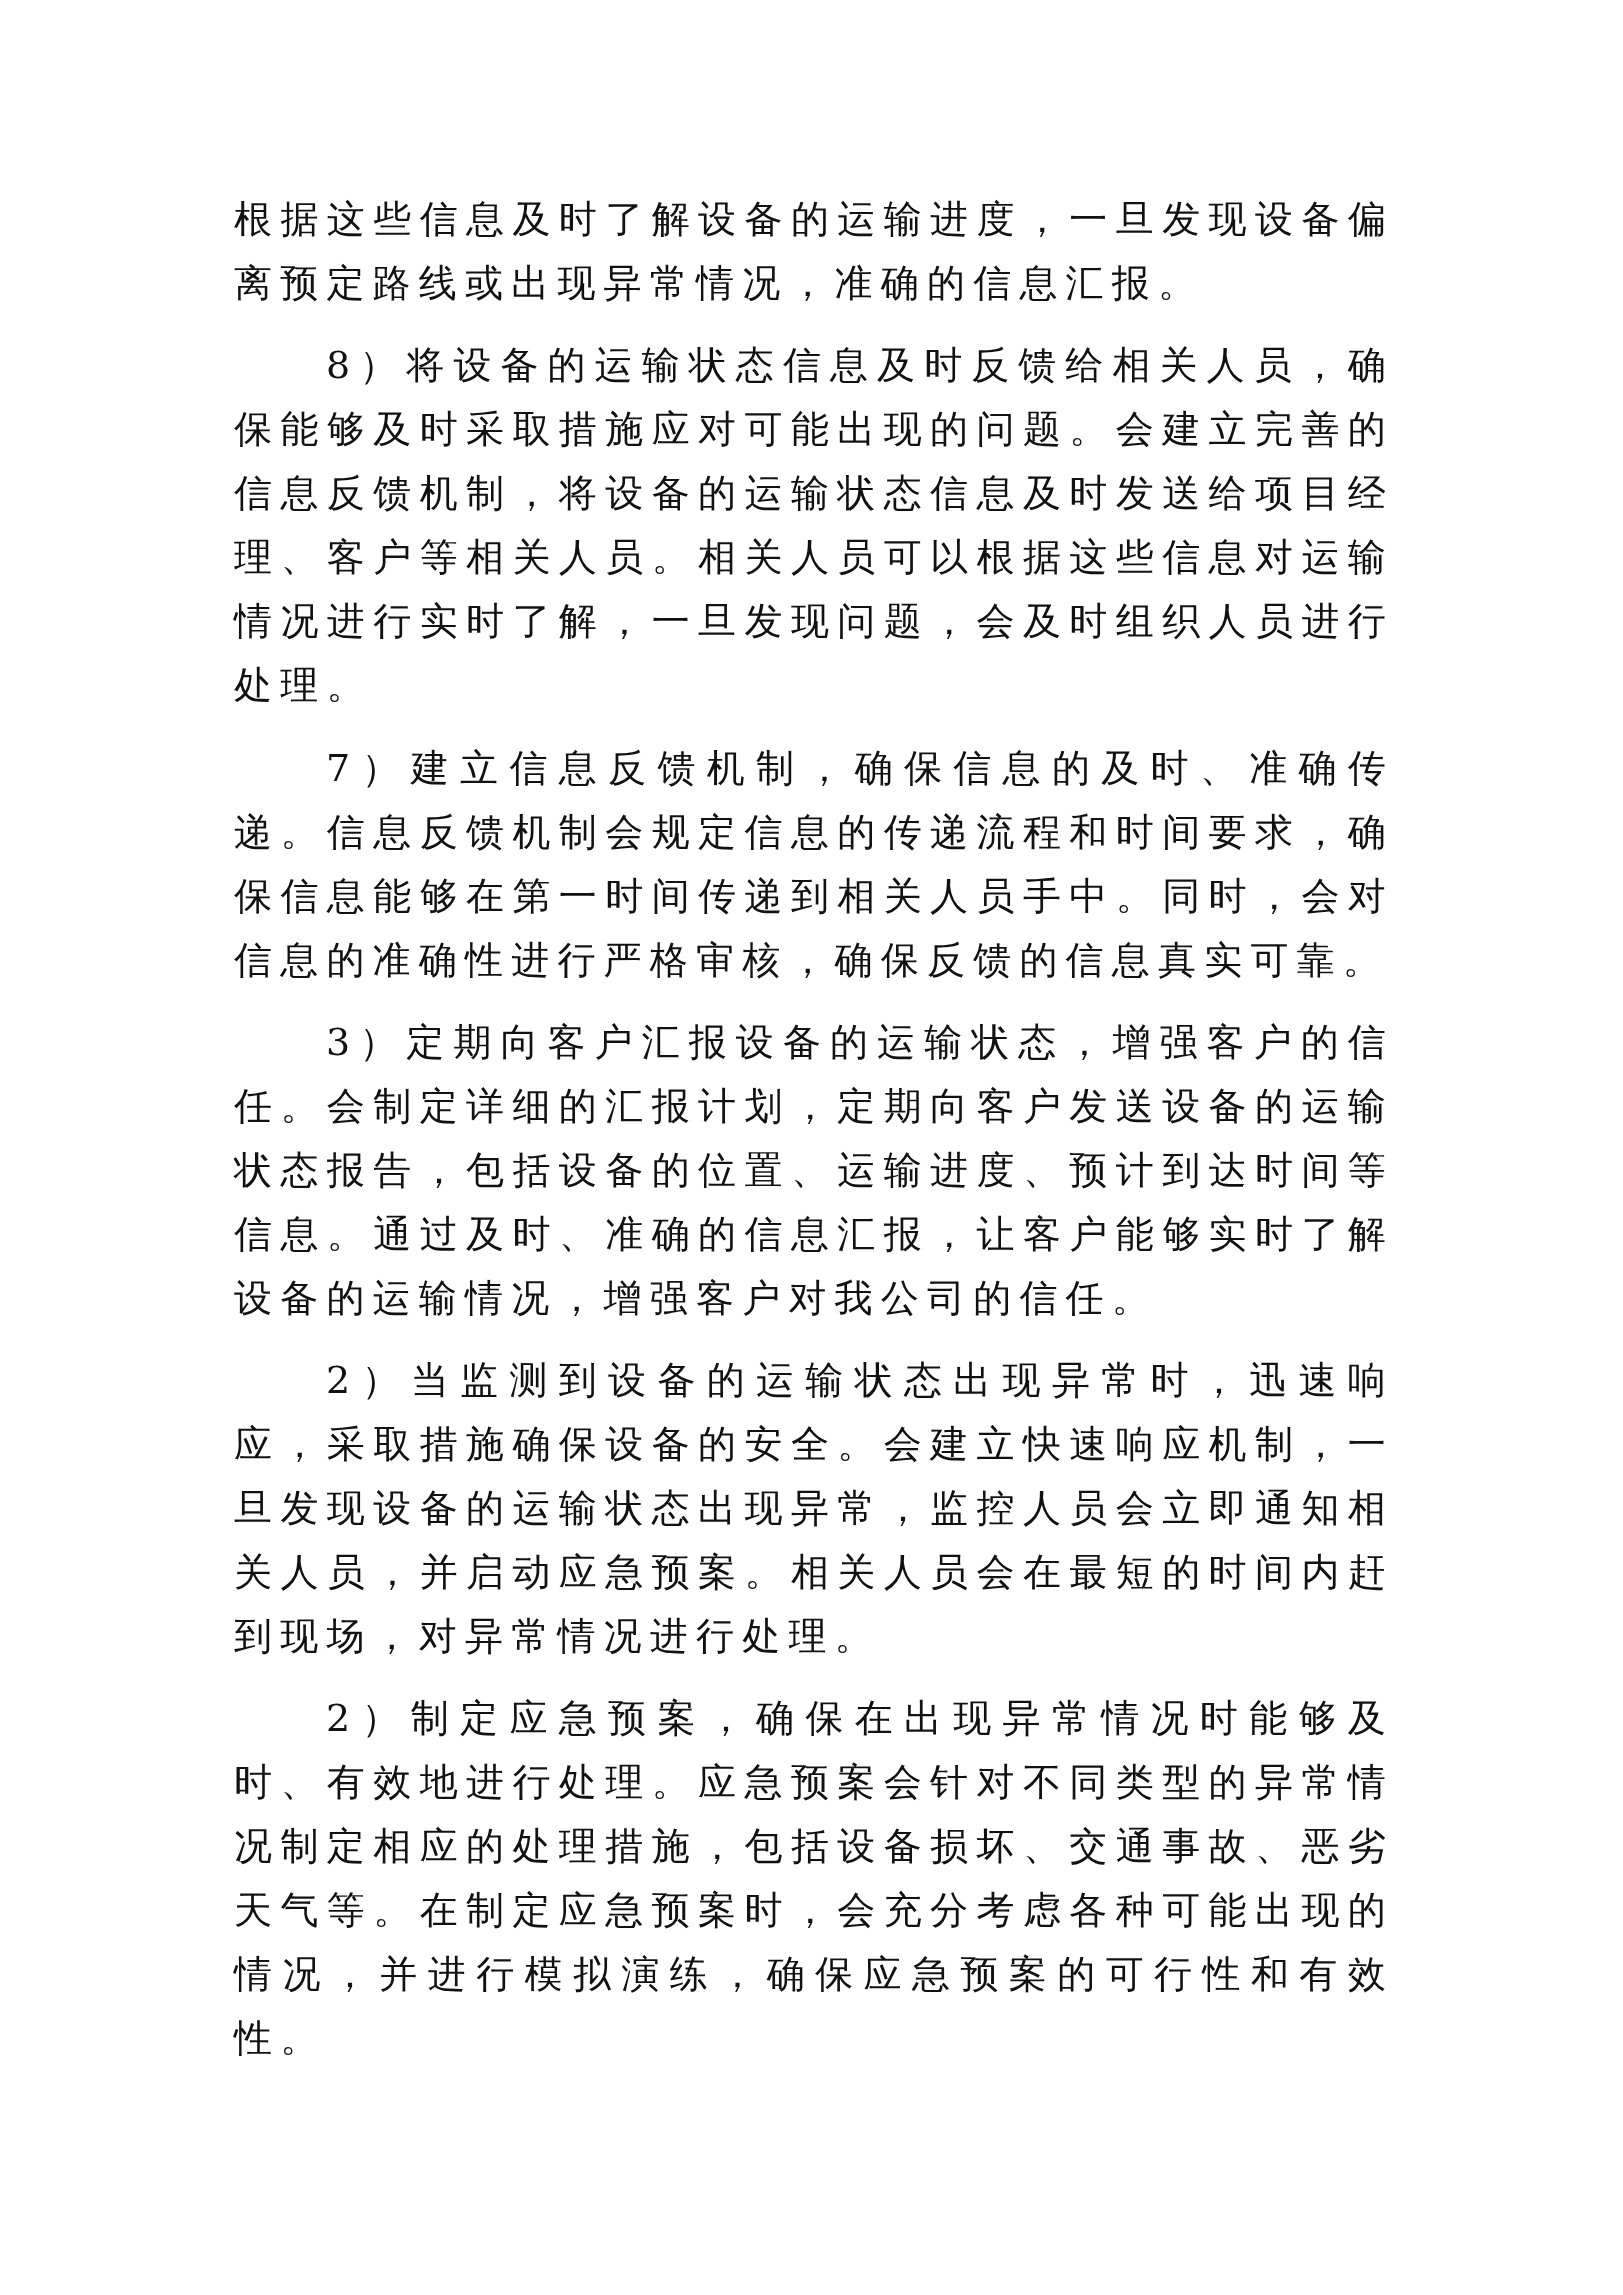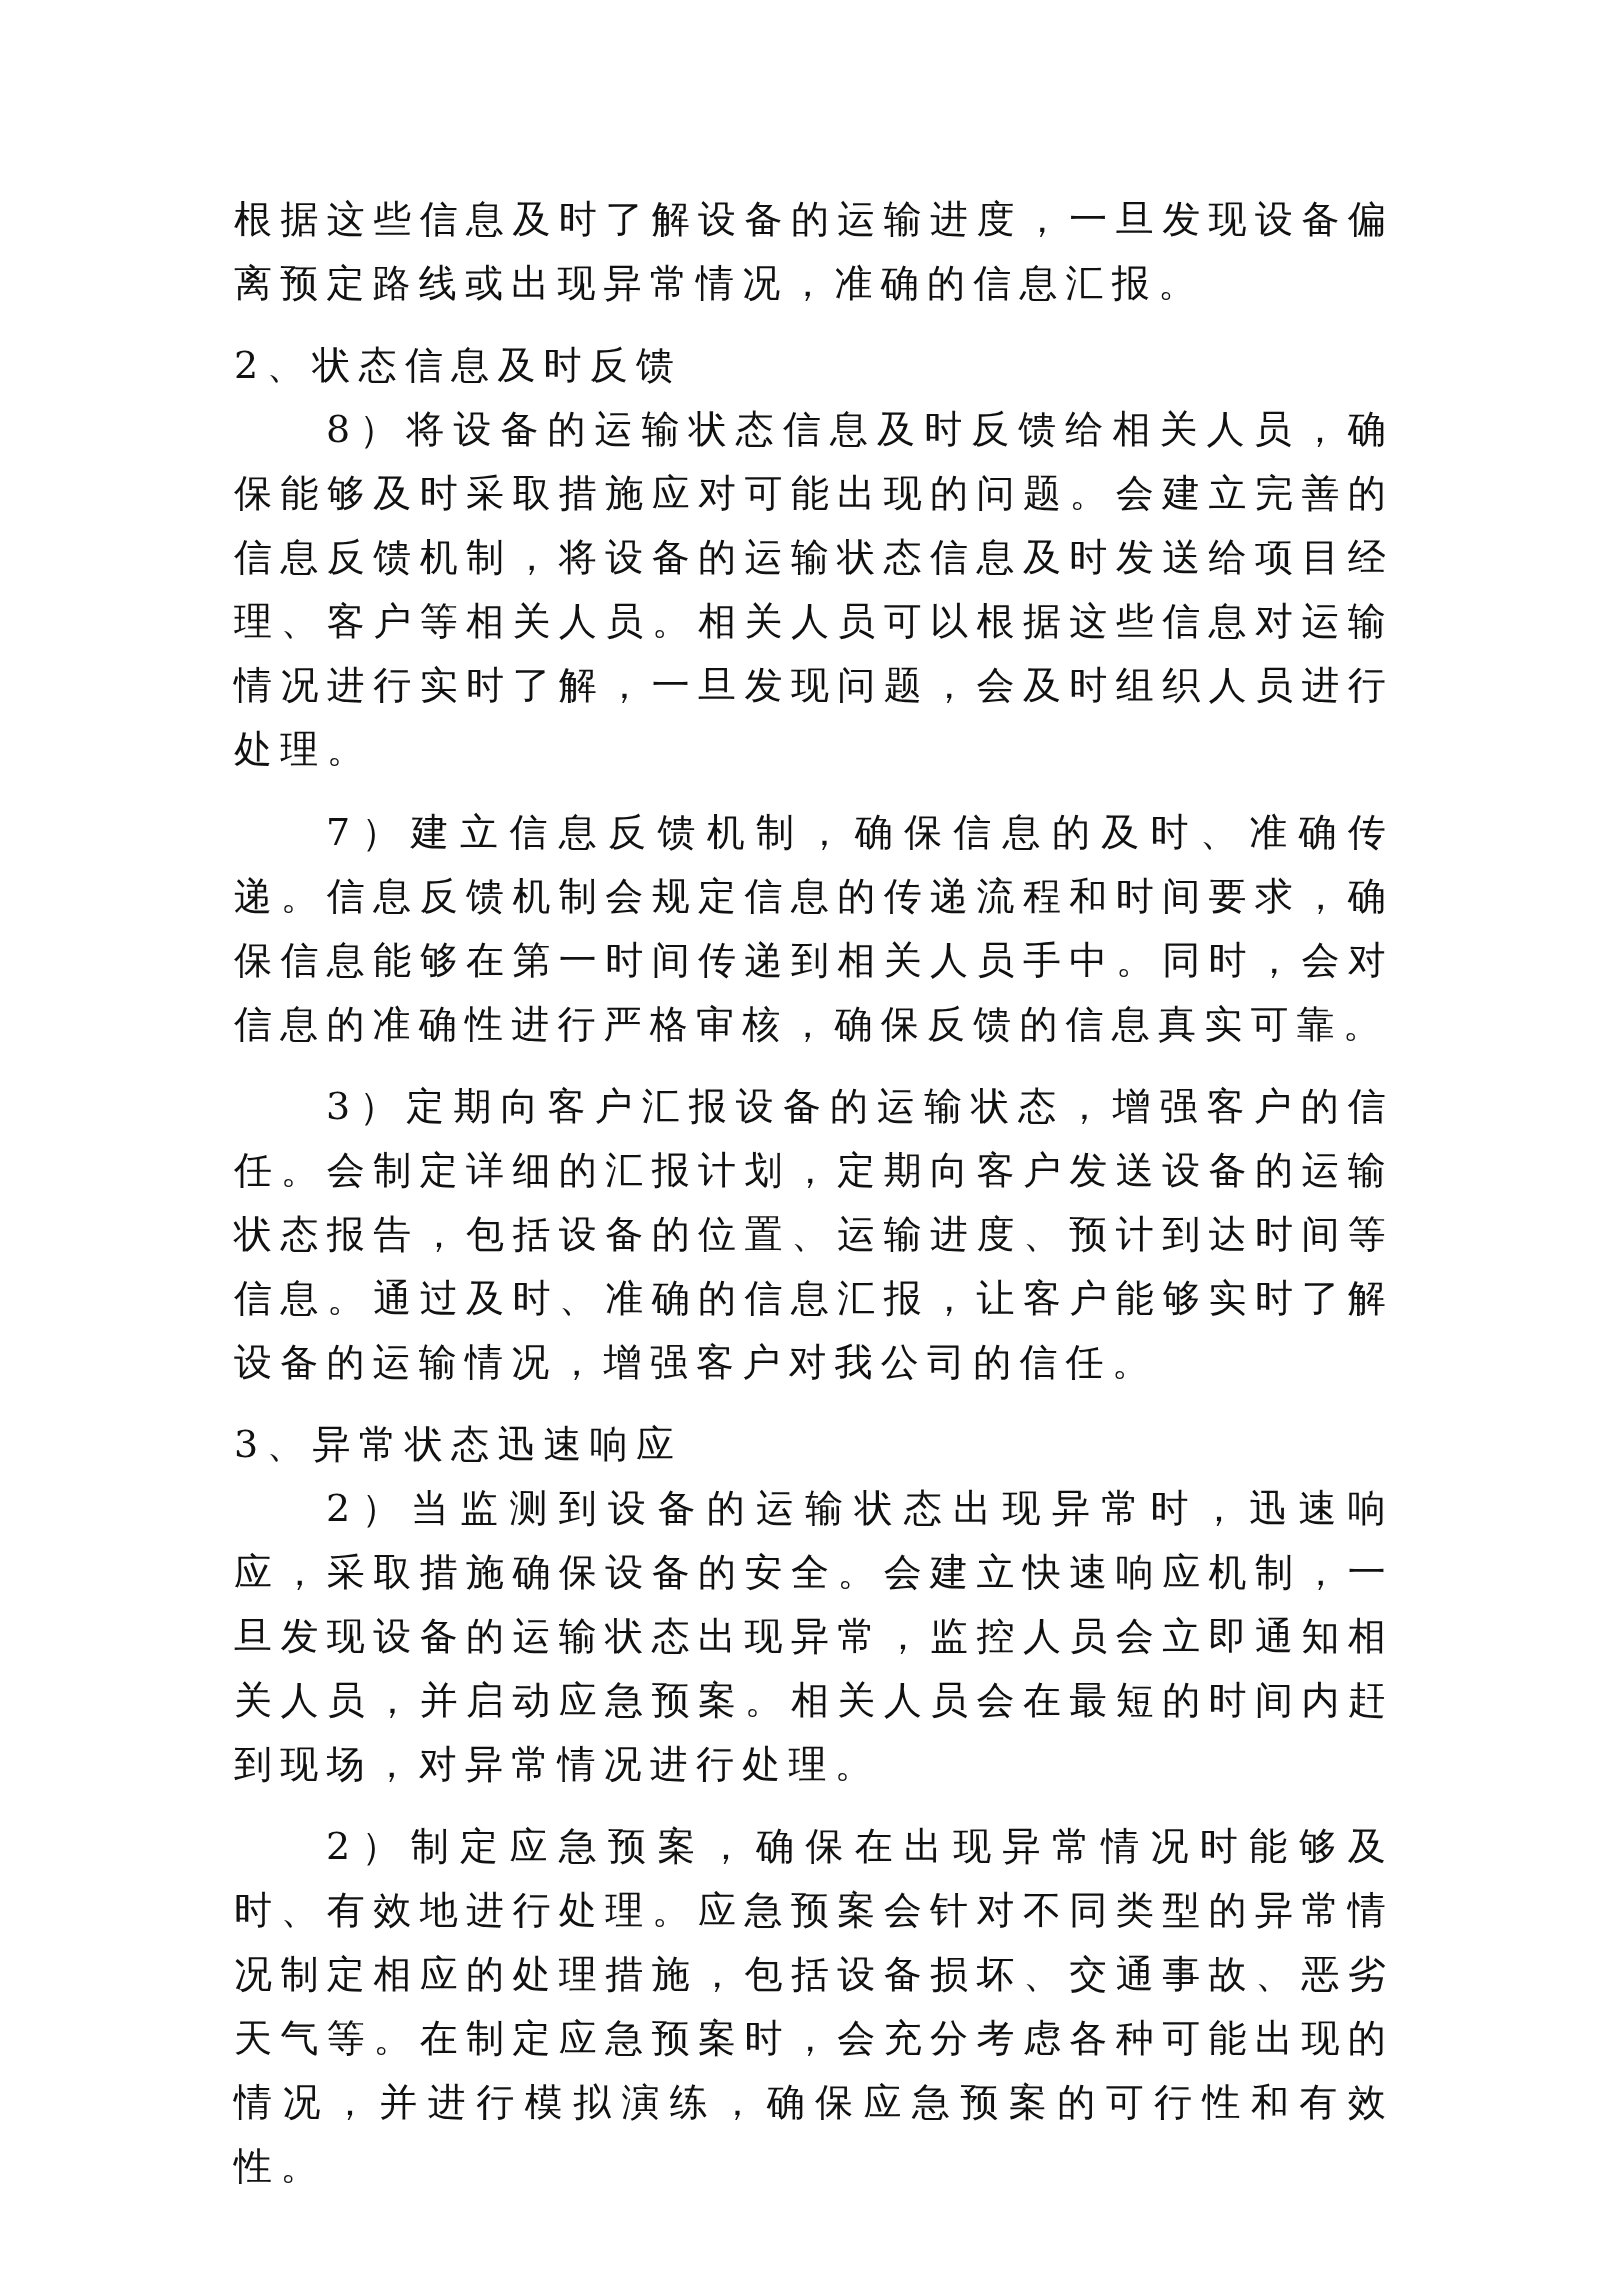--- a/index.html
+++ b/index.html
@@ -11,22 +11,20 @@
     }
     .para { margin: 0 0 18.3px 0; line-height: 64px; text-align: justify; text-align-last: left; }
     .indent { text-indent: 92px; }
     .heading { margin: 0 0 0 0; line-height: 64px; }
   </style>
 </head>
 <body>
 
 <div class="page">
   <p class="para">根据这些信息及时了解设备的运输进度，一旦发现设备偏离预定路线或出现异常情况，准确的信息汇报。</p>
-  <p class="heading">2、状态信息及时反馈</p>
   <p class="para indent">8）将设备的运输状态信息及时反馈给相关人员，确保能够及时采取措施应对可能出现的问题。会建立完善的信息反馈机制，将设备的运输状态信息及时发送给项目经理、客户等相关人员。相关人员可以根据这些信息对运输情况进行实时了解，一旦发现问题，会及时组织人员进行处理。</p>
   <p class="para indent">7）建立信息反馈机制，确保信息的及时、准确传递。信息反馈机制会规定信息的传递流程和时间要求，确保信息能够在第一时间传递到相关人员手中。同时，会对信息的准确性进行严格审核，确保反馈的信息真实可靠。</p>
   <p class="para indent">3）定期向客户汇报设备的运输状态，增强客户的信任。会制定详细的汇报计划，定期向客户发送设备的运输状态报告，包括设备的位置、运输进度、预计到达时间等信息。通过及时、准确的信息汇报，让客户能够实时了解设备的运输情况，增强客户对我公司的信任。</p>
-  <p class="heading">3、异常状态迅速响应</p>
   <p class="para indent">2）当监测到设备的运输状态出现异常时，迅速响应，采取措施确保设备的安全。会建立快速响应机制，一旦发现设备的运输状态出现异常，监控人员会立即通知相关人员，并启动应急预案。相关人员会在最短的时间内赶到现场，对异常情况进行处理。</p>
   <p class="para indent">2）制定应急预案，确保在出现异常情况时能够及时、有效地进行处理。应急预案会针对不同类型的异常情况制定相应的处理措施，包括设备损坏、交通事故、恶劣天气等。在制定应急预案时，会充分考虑各种可能出现的情况，并进行模拟演练，确保应急预案的可行性和有效性。</p>
 
 </div>
 
 
 </body></html>

